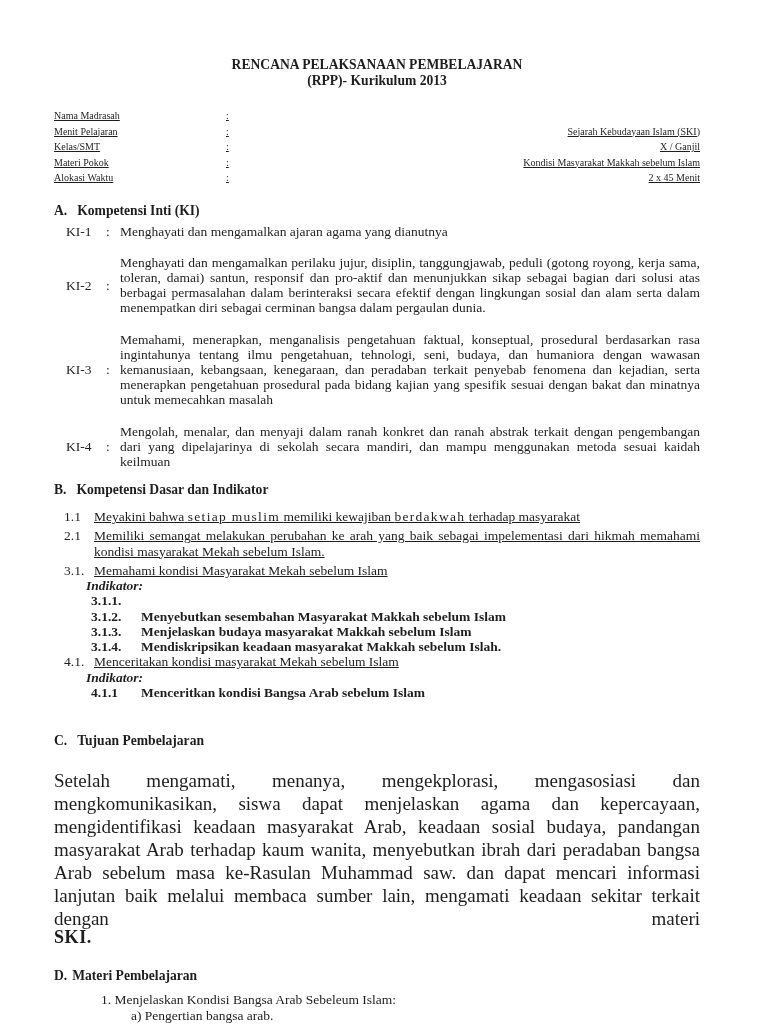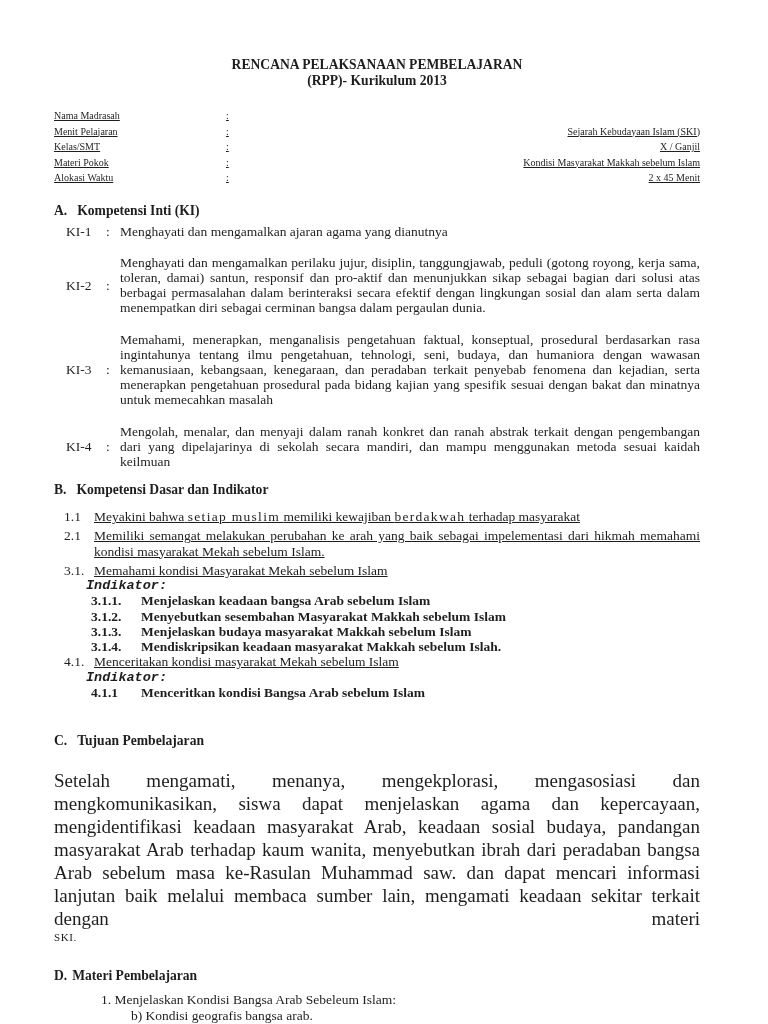--- a/index.html
+++ b/index.html
@@ -45,34 +45,34 @@
   .ki-sep { width: 14px; flex-shrink: 0; }
   .ki-text { flex: 1; text-align: justify; }
 
   
   .kd-list { margin-top: 11px; font-size: 13.5px; }
   .kd-row { display: flex; line-height: 15.2px; }
   .mt4 { margin-top: 4px; }
   .kd-num { width: 30px; margin-left: 10px; flex-shrink: 0; }
   .kd-text { flex: 1; text-align: justify; text-decoration: underline; }
   .lsp { letter-spacing: 1.3px; }
-  .indikator-label { margin-left: 32px; font-weight: bold; font-style: italic; line-height: 15.3px; font-family: Liberation Mono, monospace; }
+  .indikator-label { margin-left: 32px; font-weight: bold; font-style: italic; line-height: 15.3px; }
   .ind-row { display: flex; line-height: 15.3px; font-weight: bold; }
   .ind-num { width: 50px; margin-left: 37px; flex-shrink: 0; }
   .ind-text { flex: 1; }
 
   
   .c-par {
     margin-top: 20px;
     font-size: 19px;
     line-height: 23px;
     text-align: justify;
     text-align-last: justify;
   }
-  .c-tail { font-weight: normal; font-size: 11px; line-height: 15.3px; letter-spacing: 0.6px; }
+  .c-tail { font-weight: bold; font-size: 18px; line-height: 15.3px; letter-spacing: 0.6px; }
 
   
   .d-block { font-size: 13.5px; line-height: 16px; margin-top: 8px; }
   .d-item1 { margin-left: 47px; }
   .d-sub { margin-left: 77px; }
   .d-subsub { margin-left: 102px; }
   .alt-font { font-family: "Liberation Sans", sans-serif; font-size: 12.6px; letter-spacing: 0.3px; }
   .d-num { display: inline-block; min-width: 26px; }
 </style>
 </head>
@@ -159,21 +159,20 @@
       <span class="kd-num">2.1</span>
       <span class="kd-text">Memiliki semangat melakukan perubahan ke arah yang baik sebagai impelementasi dari hikmah memahami kondisi masyarakat Mekah sebelum Islam.</span>
     </div>
     <div class="kd-row mt4">
       <span class="kd-num">3.1.</span>
       <span class="kd-text">Memahami kondisi Masyarakat Mekah sebelum Islam</span>
     </div>
     <div class="indikator-label">Indikator:</div>
     <div class="ind-row">
       <span class="ind-num">3.1.1.</span>
-      <span class="ind-text">Menjelaskan keadaan bangsa Arab sebelum Islam</span>
     </div>
     <div class="ind-row">
       <span class="ind-num">3.1.2.</span>
       <span class="ind-text">Menyebutkan sesembahan Masyarakat Makkah sebelum Islam</span>
     </div>
     <div class="ind-row">
       <span class="ind-num">3.1.3.</span>
       <span class="ind-text">Menjelaskan budaya masyarakat Makkah sebelum Islam</span>
     </div>
     <div class="ind-row">
@@ -197,20 +196,21 @@
   </div>
   <div class="c-par">Setelah mengamati, menanya, mengekplorasi, mengasosiasi dan mengkomunikasikan, siswa dapat menjelaskan agama dan kepercayaan, mengidentifikasi keadaan masyarakat Arab, keadaan sosial budaya, pandangan masyarakat Arab terhadap kaum wanita, menyebutkan ibrah dari peradaban bangsa Arab sebelum masa ke-Rasulan Muhammad saw. dan dapat mencari informasi lanjutan baik melalui membaca sumber lain, mengamati keadaan sekitar terkait dengan materi</div>
   <div class="c-tail">SKI.</div>
 
   <div class="sec-heading sec-d">
     <span class="sec-letter tight">D.</span>
     <span>Materi Pembelajaran</span>
   </div>
   <div class="d-block">
     <div class="d-item1">1. Menjelaskan Kondisi Bangsa Arab Sebeleum Islam:</div>
+    <div class="d-sub">a) Pengertian bangsa arab.</div>
     <div class="d-sub">b) Kondisi geografis bangsa arab.</div>
     <div class="d-sub">c) Macam-macam bangsa arab.</div>
     <div class="d-subsub">
       <span class="d-num">c.2.</span>
       <span>Arab Aribah</span>
     </div>
     <div class="d-subsub alt-font">
       <span class="d-num">c.3.</span>
       <span>Arab Musta’ribah</span>
     </div>

